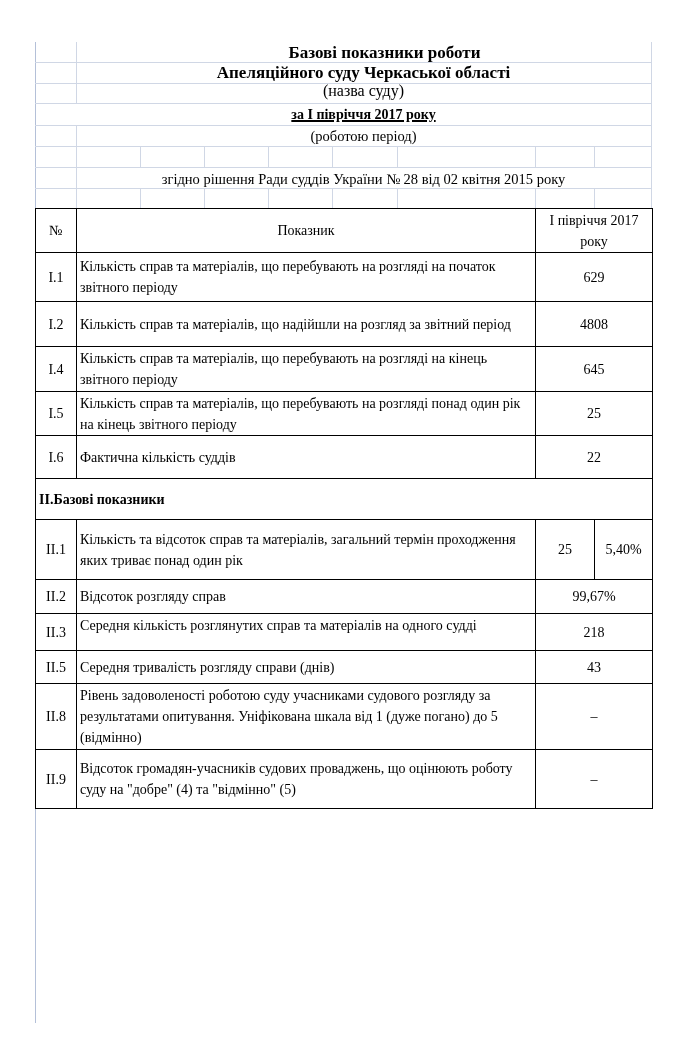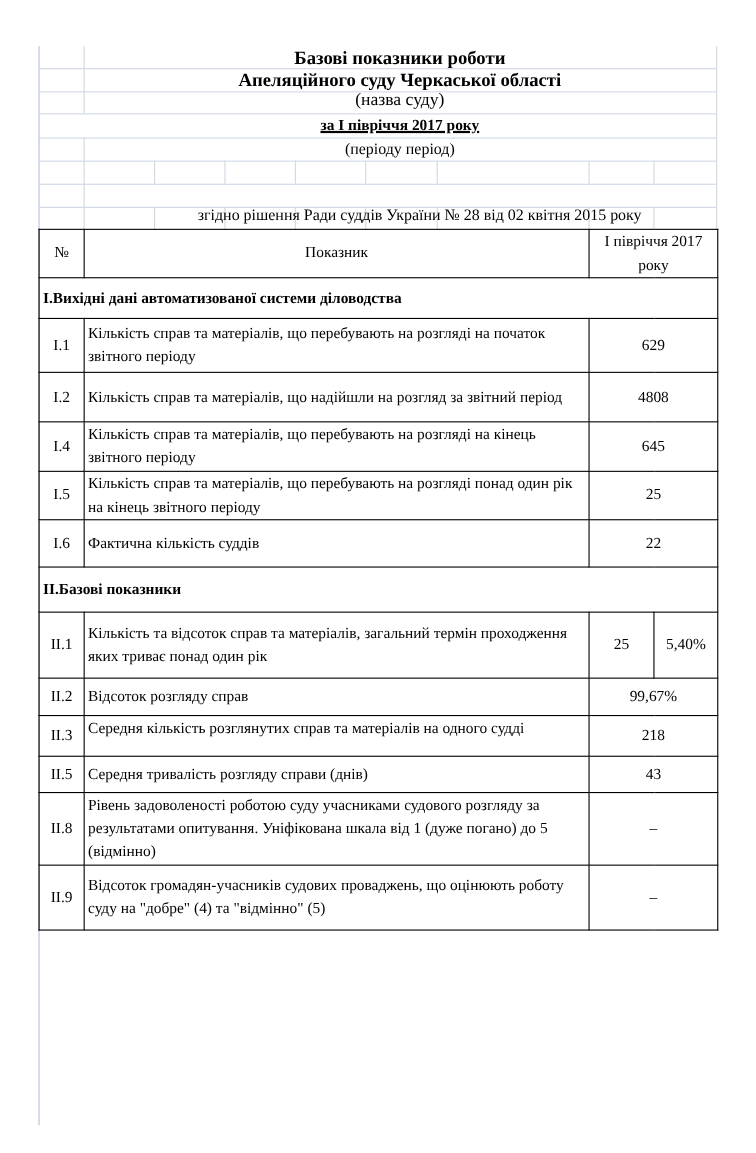--- a/index.html
+++ b/index.html
@@ -6,27 +6,27 @@
   body { width: 687px; height: 1048px; position: relative; overflow: hidden;
          font-family: "Liberation Serif", "DejaVu Serif", serif; color: #000; }
 
   
   .grid-h { position: absolute; left: 35px; width: 616px; height: 1px; background: #d0d7e5; }
   .grid-v { position: absolute; width: 1px; background: #d0d7e5; }
   .left-edge { position: absolute; left: 35px; top: 42px; width: 1px; height: 981px; background: #b4c0d8; }
   .right-edge { position: absolute; left: 651px; top: 42px; width: 1px; height: 167px; background: #d0d7e5; }
 
   .hdr { position: absolute; left: 76px; width: 575px; text-align: center; white-space: nowrap; }
-  .title1 { top: 42px; height: 20px; line-height: 22px; font-size: 17px; font-weight: bold; }
+  .title1 { top: 42px; height: 20px; line-height: 22px; font-size: 17px; font-weight: bold; margin-left: 21px; }
   .title2 { top: 62px; height: 21px; line-height: 22px; font-size: 17px; font-weight: bold; }
   .court-label { top: 83px; height: 16px; line-height: 15px; font-size: 16px; }
   .period { top: 103px; height: 21px; line-height: 24px; font-size: 14px; font-weight: bold; }
   .period span { text-decoration: underline; text-decoration-thickness: 2px; }
   .period-label { top: 125px; height: 21px; line-height: 22px; font-size: 14.5px; }
-  .decision { top: 184px; height: 21px; line-height: 24px; font-size: 14.5px; padding-left: 18px; }
+  .decision { top: 167px; height: 21px; line-height: 24px; font-size: 14.5px; }
 
   
   table.metrics { position: absolute; left: 35px; top: 208px; border-collapse: collapse;
                   table-layout: fixed; width: 617px; }
   table.metrics td { border: 1.5px solid #000; padding: 0 3px; font-size: 14px; line-height: 21px;
                      vertical-align: middle; overflow: hidden; }
   td.num { text-align: center; padding: 0; }
   td.val { text-align: center; }
   td.label { text-align: left; }
   td.section { font-weight: bold; font-size: 14px; padding-left: 2px; }
@@ -61,40 +61,37 @@
   <div class="grid-v" style="left:332px; top:188px; height:21px"></div>
   <div class="grid-v" style="left:397px; top:188px; height:21px"></div>
   <div class="grid-v" style="left:535px; top:188px; height:21px"></div>
   <div class="grid-v" style="left:594px; top:188px; height:21px"></div>
 </div>
 
 <div class="hdr title1">Базові показники роботи</div>
 <div class="hdr title2">Апеляційного суду Черкаської області</div>
 <div class="hdr court-label">(назва суду)</div>
 <div class="hdr period"><span>за I півріччя 2017 року</span></div>
-<div class="hdr period-label">(періоду період)</div>
+<div class="hdr period-label">(роботою період)</div>
 <div class="hdr decision">згідно рішення Ради суддів України № 28 від 02 квітня 2015 року</div>
 
 <table class="metrics">
   <colgroup>
     <col style="width:41px">
     <col style="width:459px">
     <col style="width:59px">
     <col style="width:58px">
   </colgroup>
   <tbody>
       <tr style="height:44px">
     <td class="num">№</td>
     <td class="val">Показник</td>
     <td class="val" colspan="2">I півріччя 2017 року</td>
   </tr>
 
-  <tr style="height:37px">
-    <td class="section" colspan="4">I.Вихідні дані автоматизованої системи діловодства</td>
-  </tr>
   <tr style="height:49px">
     <td class="num">I.1</td>
     <td class="label">Кількість справ та матеріалів, що перебувають на розгляді на початок звітного періоду</td>
     <td class="val" colspan="2">629</td>
   </tr>
   <tr style="height:45px">
     <td class="num">I.2</td>
     <td class="label">Кількість справ та матеріалів, що надійшли на розгляд за звітний період</td>
     <td class="val" colspan="2">4808</td>
   </tr>

